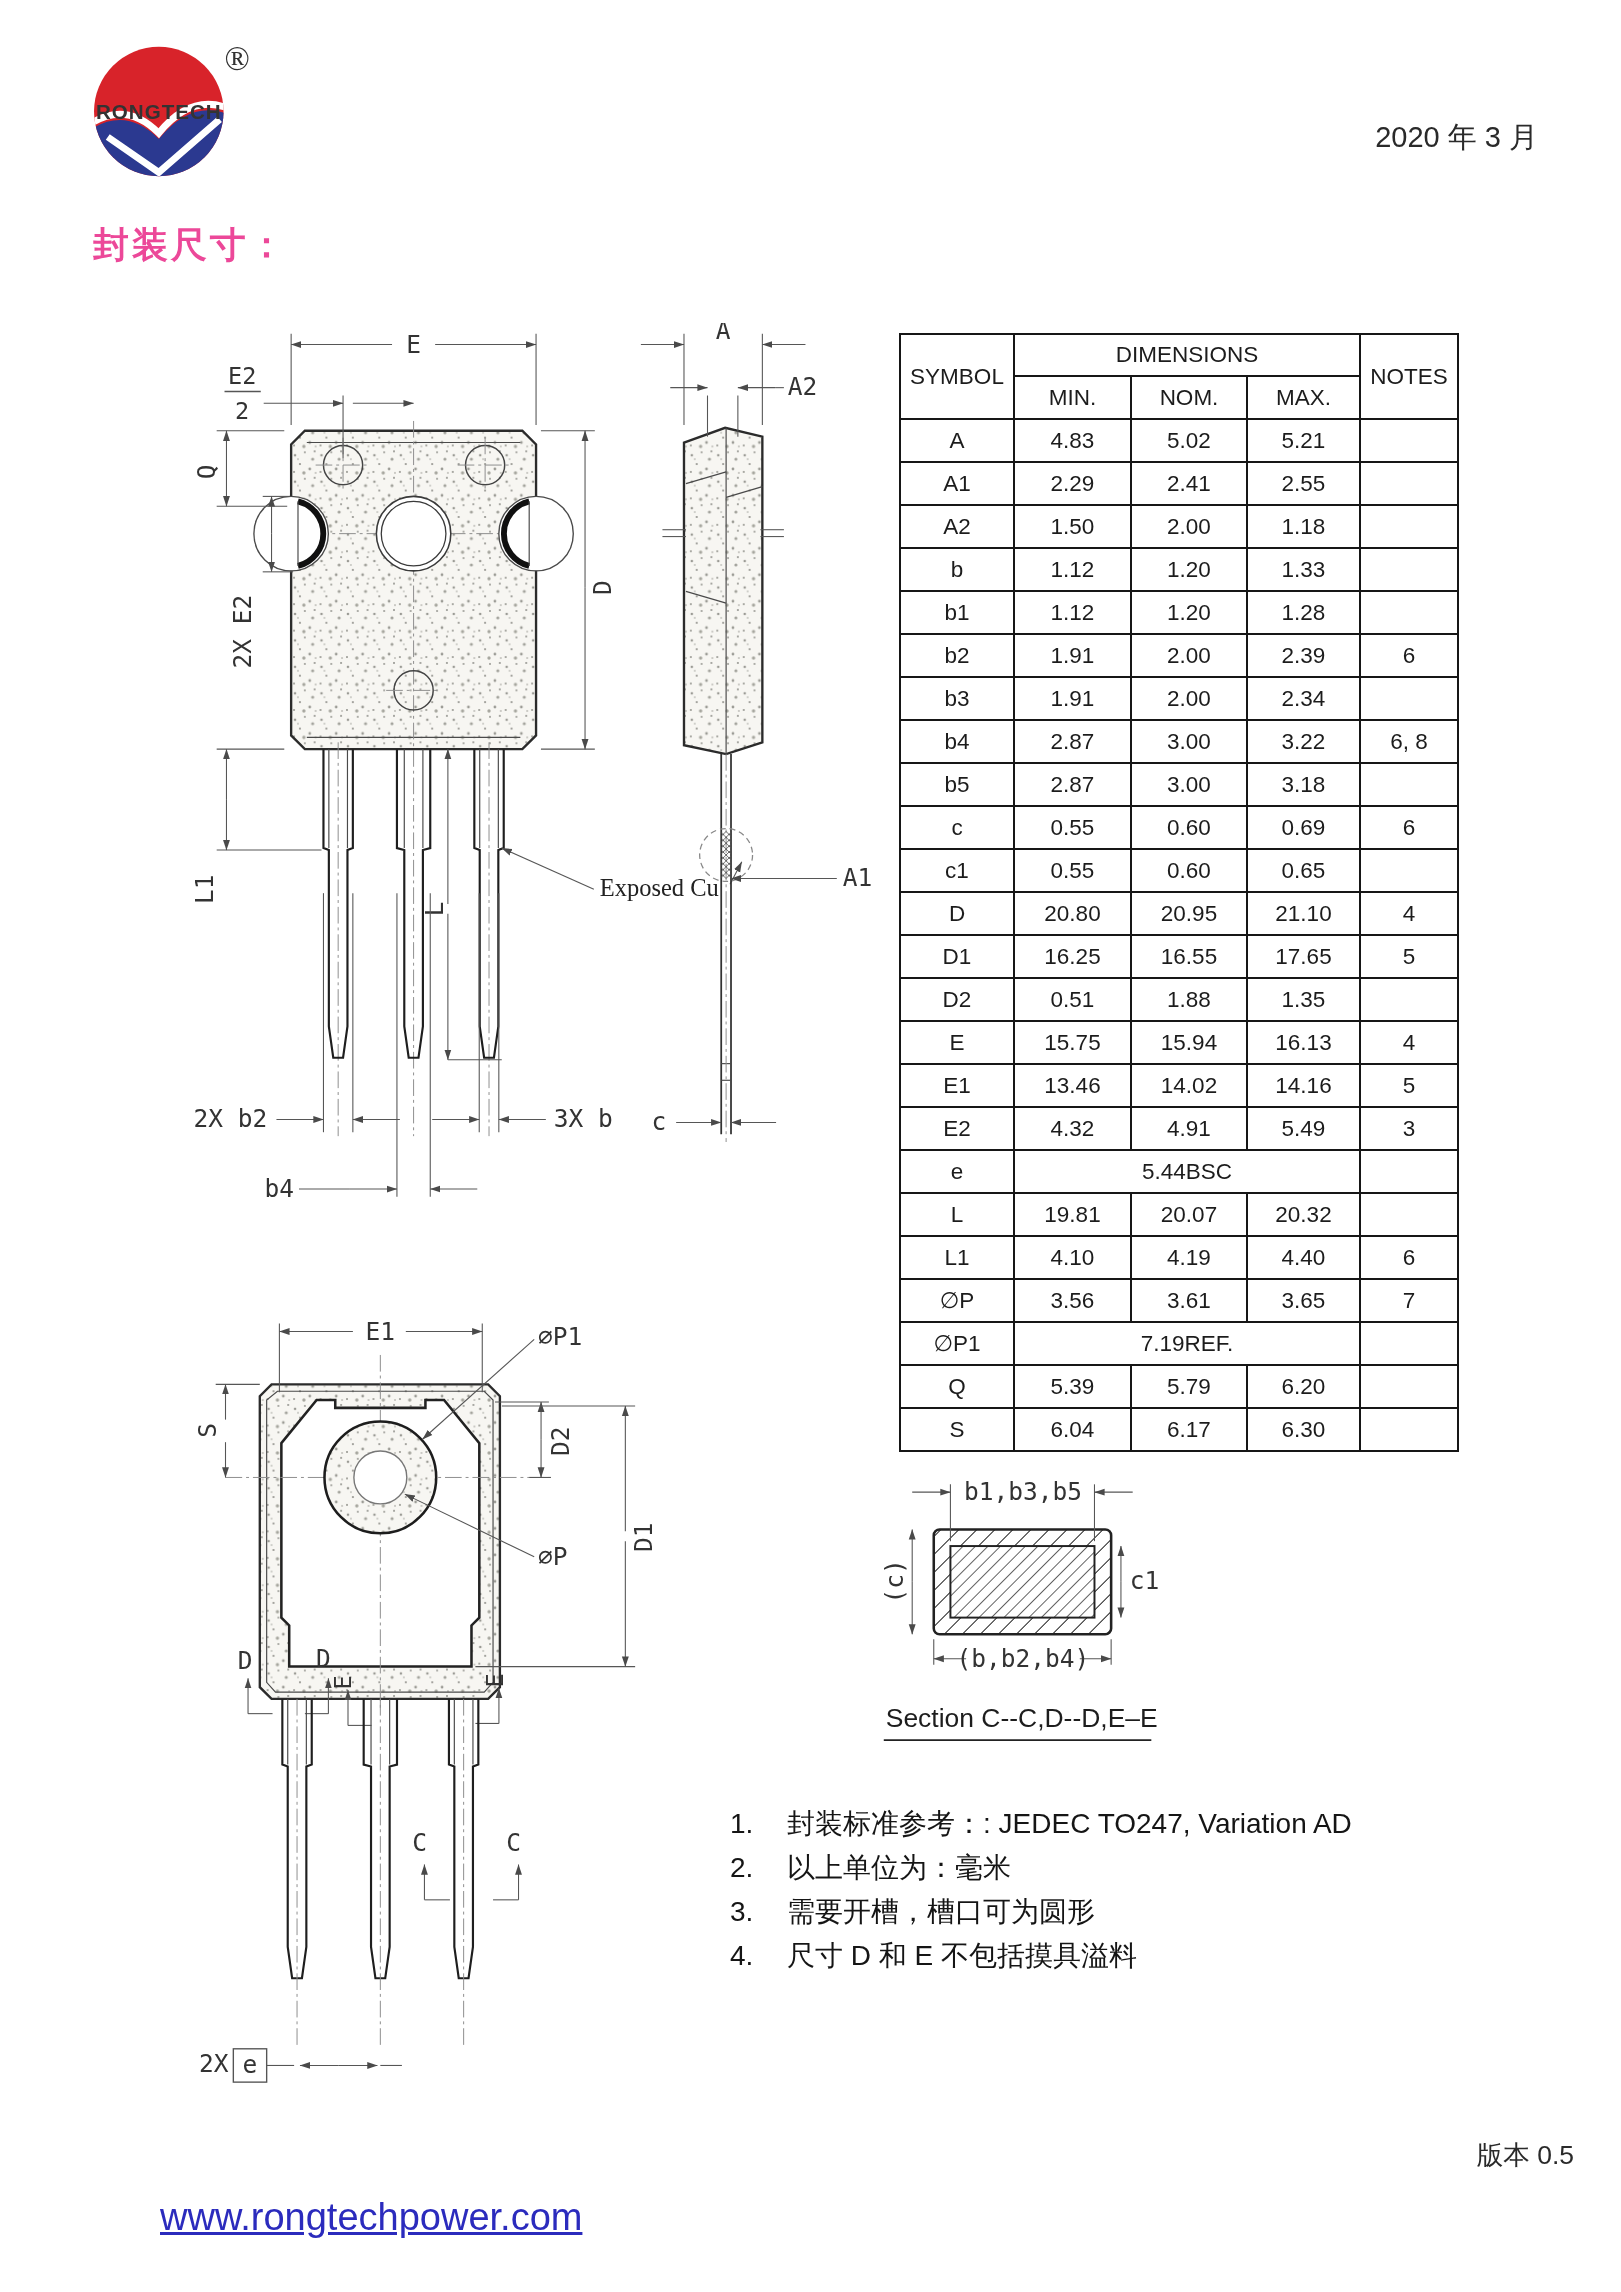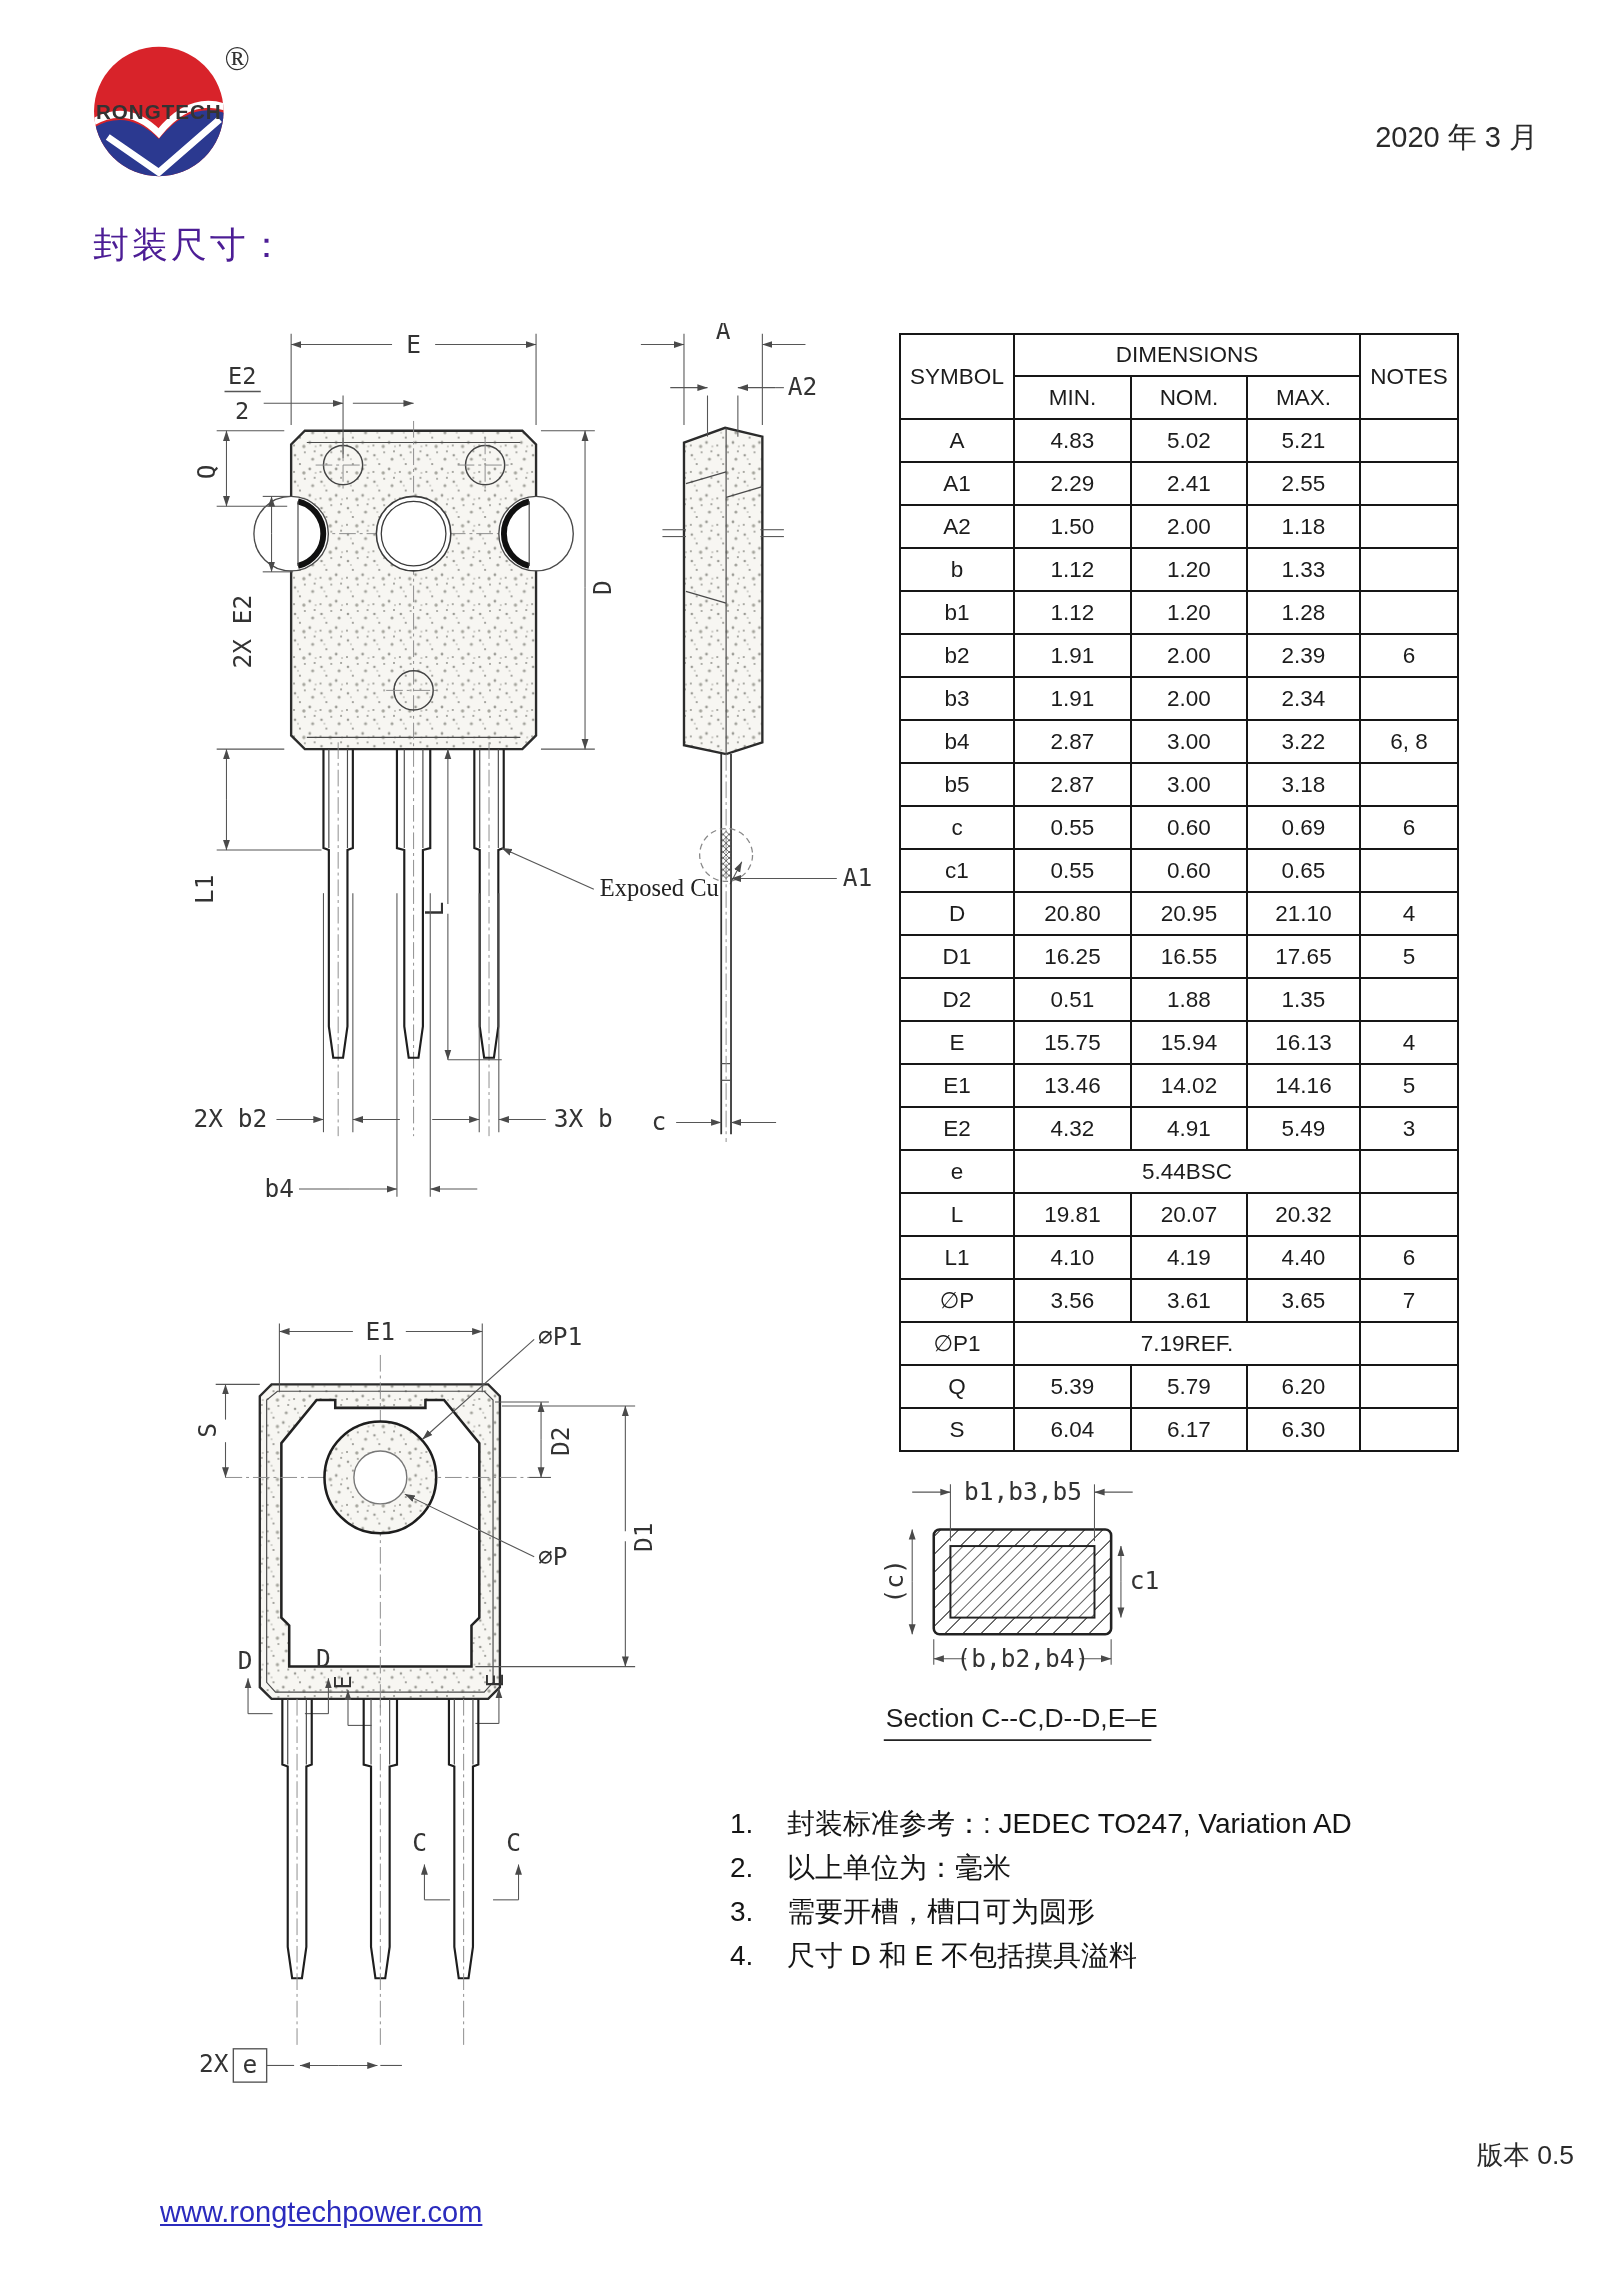--- a/index.html
+++ b/index.html
@@ -2,41 +2,41 @@
 <html><head>
 <meta charset="utf-8">
 <style>
   html,body{margin:0;padding:0;background:#e8e8e8;}
   .page{position:relative;width:1621px;height:2293px;background:#ffffff;margin:0 auto;
         font-family:"Liberation Sans",sans-serif;overflow:hidden;color:#1c1c1c;}
   .abs{position:absolute;}
 
   
   .doc-date{left:1215px;top:118px;width:323px;text-align:right;font-size:29px;color:#2a2a2a;}
-  .doc-title{left:93px;top:221px;font-size:36px;font-weight:normal;letter-spacing:2.9px;color:#4c1d95;}
+  .doc-title{left:93px;top:221px;font-size:36px;font-weight:bold;letter-spacing:2.9px;color:#ec4899;}
 
   
   .dims-table-wrap{left:899px;top:333px;}
   table.dims{border-collapse:collapse;table-layout:fixed;width:557px;}
   table.dims th,table.dims td{border:2.5px solid #161616;text-align:center;vertical-align:middle;
         font-size:22.5px;font-weight:400;color:#1c1c1c;padding:0;overflow:hidden;}
   table.dims thead tr.h1{height:42px;}
   table.dims thead tr.h2{height:43px;margin-top:35px;}
   table.dims tbody tr{height:43px;}
 
   
   .notes{left:730px;top:1802px;width:667px;}
   .notes-title{font-size:30px;font-weight:bold;color:#111;margin-bottom:13.7px;}
   .note-row{display:flex;font-size:28px;line-height:44px;color:#151515;}
   .note-num{width:57px;flex:none;}
   .note-text{flex:1;}
 
   
   .doc-version{left:1353px;top:2137px;width:221px;text-align:right;font-size:26.5px;color:#2a2a2a;}
-  .site-link{left:160px;top:2196px;font-size:29px;color:#2b2bbd;text-decoration:underline;cursor:pointer;}
+  .site-link{left:160px;top:2196px;font-size:38px;color:#2b2bbd;text-decoration:underline;cursor:pointer;}
 
   
   svg text{font-family:"DejaVu Sans Mono",monospace;fill:#333;}
   .dt{font-size:25px;}
   .dts{font-size:24px;}
   .serif{font-family:"Liberation Serif",serif;font-size:25px;fill:#222;}
   .cap{font-family:"Liberation Sans",sans-serif;font-size:27px;fill:#1d1d1d;}
   .ol{fill:none;stroke:#2b2b2b;stroke-width:2.4;}
   .ol2{fill:none;stroke:#222;stroke-width:2.6;}
   .tl{fill:none;stroke:#4a4a4a;stroke-width:1.2;}

